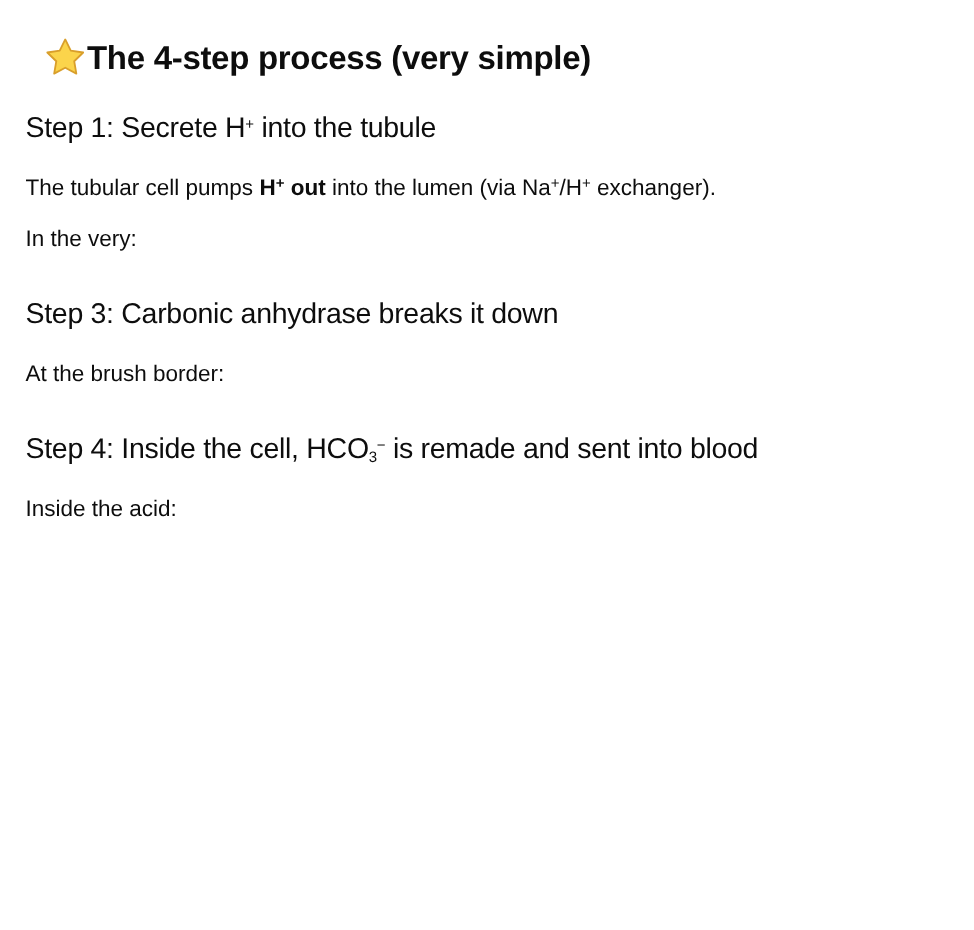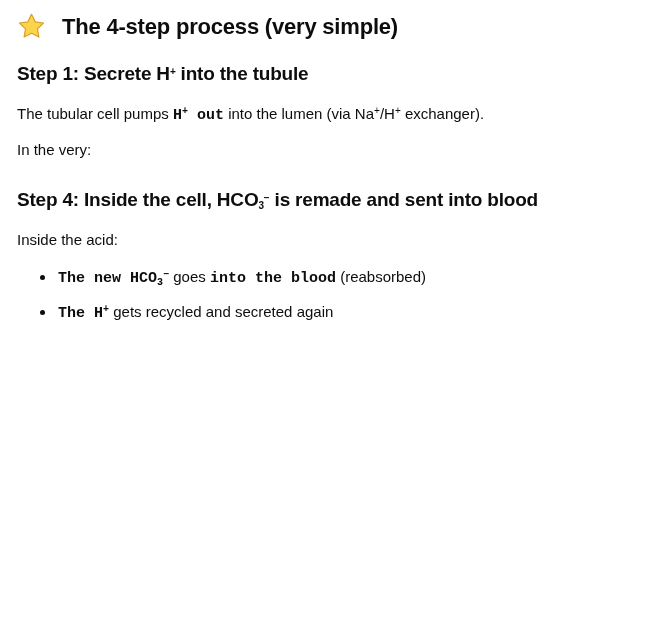--- a/index.html
+++ b/index.html
@@ -14,55 +14,55 @@
     font-family: "Liberation Sans", "DejaVu Sans", sans-serif;
     color: #0d0d0d;
     -webkit-font-smoothing: antialiased;
   }
   .doc {
     padding: 12px 17px 0 17px;
   }
   .title-row {
     display: flex;
     align-items: flex-end;
-    gap: 16px;
-    margin: 0;
+    gap: 0;
+    margin: 12px;
   }
   .title-row .star {
     width: 29px;
     height: 29px;
     flex: 0 0 auto;
     display: block;
   }
   h2.page-title {
     font-size: 22px;
     line-height: 28px;
     font-weight: 700;
     margin: 0;
     letter-spacing: -0.2px;
   }
   h3.section-heading {
     font-size: 19px;
     line-height: 24px;
-    font-weight: 700;
+    font-weight: 400;
     margin: 28px 0 18px 0;
     letter-spacing: -0.2px;
   }
   h3.section-heading.first {
     margin-top: 21px;
   }
   p {
     font-size: 15px;
     line-height: 20px;
     margin: 0 0 14px 0;
   }
   p.spaced {
     margin-top: 28px;
   }
-  strong { font-weight: 700; font-family: Liberation Mono, monospace; }
+  strong { font-weight: 700; }
   sup, sub {
     font-size: 10px;
     line-height: 0;
     position: relative;
     vertical-align: baseline;
   }
   sup { top: -5px; }
   sub { top: 3px; }
   ul.bullet-list {
     margin: 17px 0 0 0;
@@ -85,22 +85,20 @@
       <path d="M12 1.9l3.05 6.2 6.85 1-4.95 4.83 1.17 6.82L12 17.53l-6.12 3.22 1.17-6.82L2.1 9.1l6.85-1z" stroke="#d99f2b" stroke-width="1" stroke-linejoin="round" fill="#fbd44b"></path>
     </svg>
     <h2 class="page-title">The 4-step process (very simple)</h2>
   </header>
 
   <h3 class="section-heading first">Step 1: Secrete H<sup>+</sup> into the tubule</h3>
   <p>The tubular cell pumps <strong>H<sup>+</sup> out</strong> into the lumen (via Na<sup>+</sup>/H<sup>+</sup> exchanger).</p>
 
   <p>In the very:</p>
 
+  <h3 class="section-heading">Step 3: Carbonic anhydrase breaks it down</h3>
+  <p>At the brush border:</p>
 
   <h3 class="section-heading">Step 4: Inside the cell, HCO<sub>3</sub><sup>−</sup> is remade and sent into blood</h3>
   <p>Inside the acid:</p>
 
-  <ul class="bullet-list">
-    <li><strong>The new HCO<sub>3</sub><sup>−</sup></strong> goes <strong>into the blood</strong> (reabsorbed)</li>
-    <li><strong>The H<sup>+</sup></strong> gets recycled and secreted again</li>
-  </ul>
 
 </div>
 
 </body></html>

